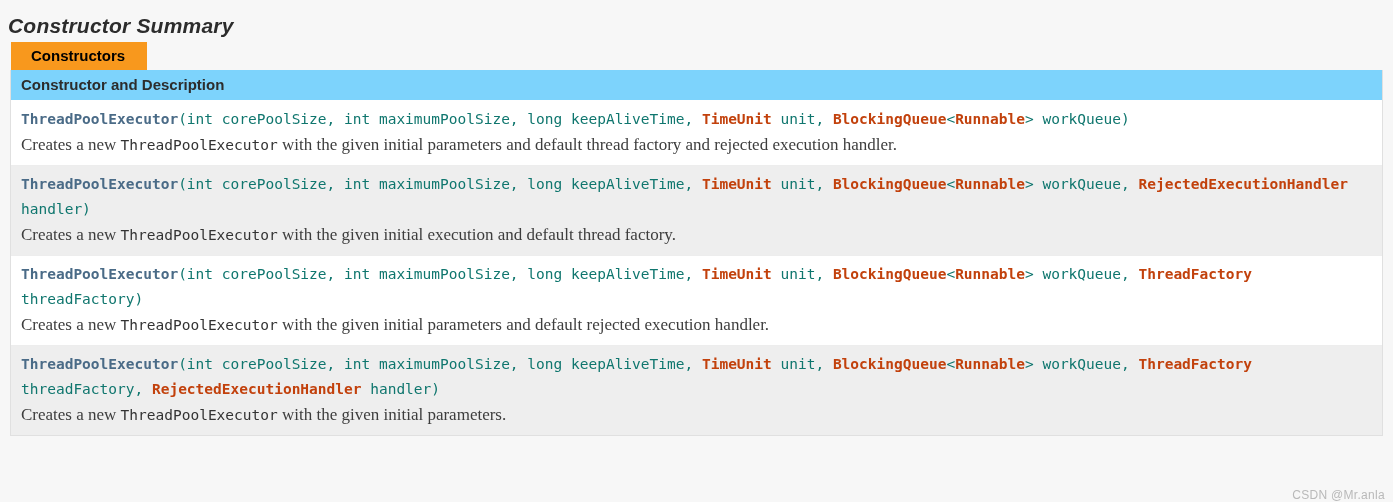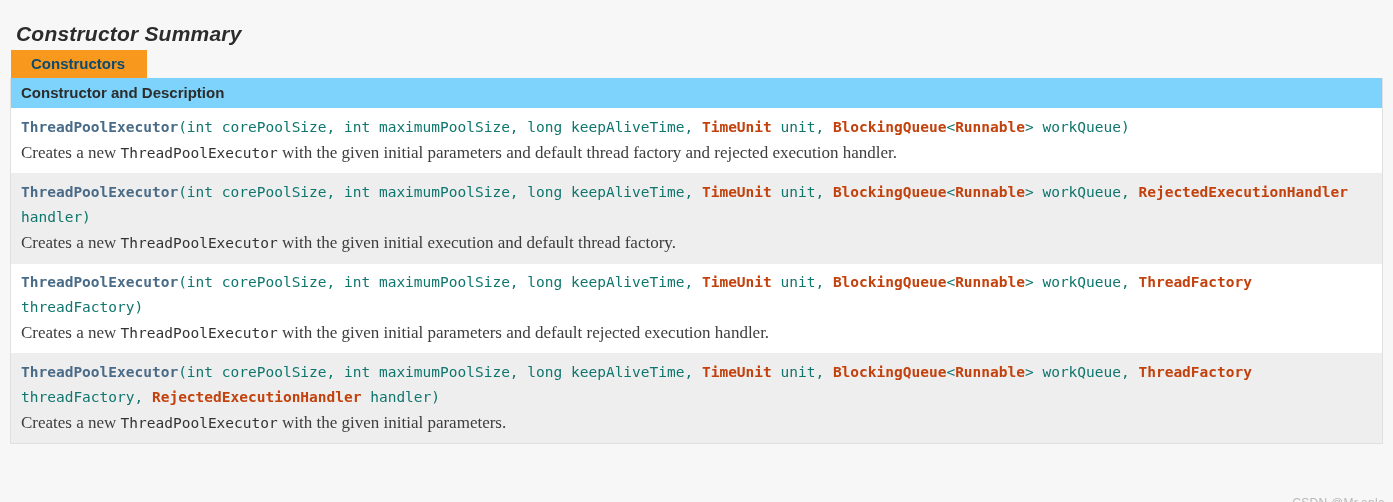--- a/index.html
+++ b/index.html
@@ -22,21 +22,21 @@
     box-sizing: border-box;
   }
 
   
   .section-title {
     font-family: "Liberation Sans", sans-serif;
     font-size: 21px;
     font-weight: bold;
     font-style: italic;
     color: #2c2c2c;
-    margin: 8px;
+    margin: 0;
     padding: 14px 0 0 8px;
     letter-spacing: 0.2px;
   }
 
   
   .summary-table {
     position: absolute;
     left: 10px;
     top: 70px;
     width: 1373px;
@@ -47,21 +47,21 @@
   }
 
   
   .table-caption {
     position: absolute;
     left: 0px;
     top: -28px;
     height: 28px;
     line-height: 28px;
     background: #f8981d;
-    color: #0c4a6e;
+    color: #000000;
     font-size: 15px;
     font-weight: bold;
     padding: 0 22px 0 20px;
     white-space: nowrap;
     box-sizing: border-box;
   }
 
   
   .col-header {
     background: #7dd3fc;

